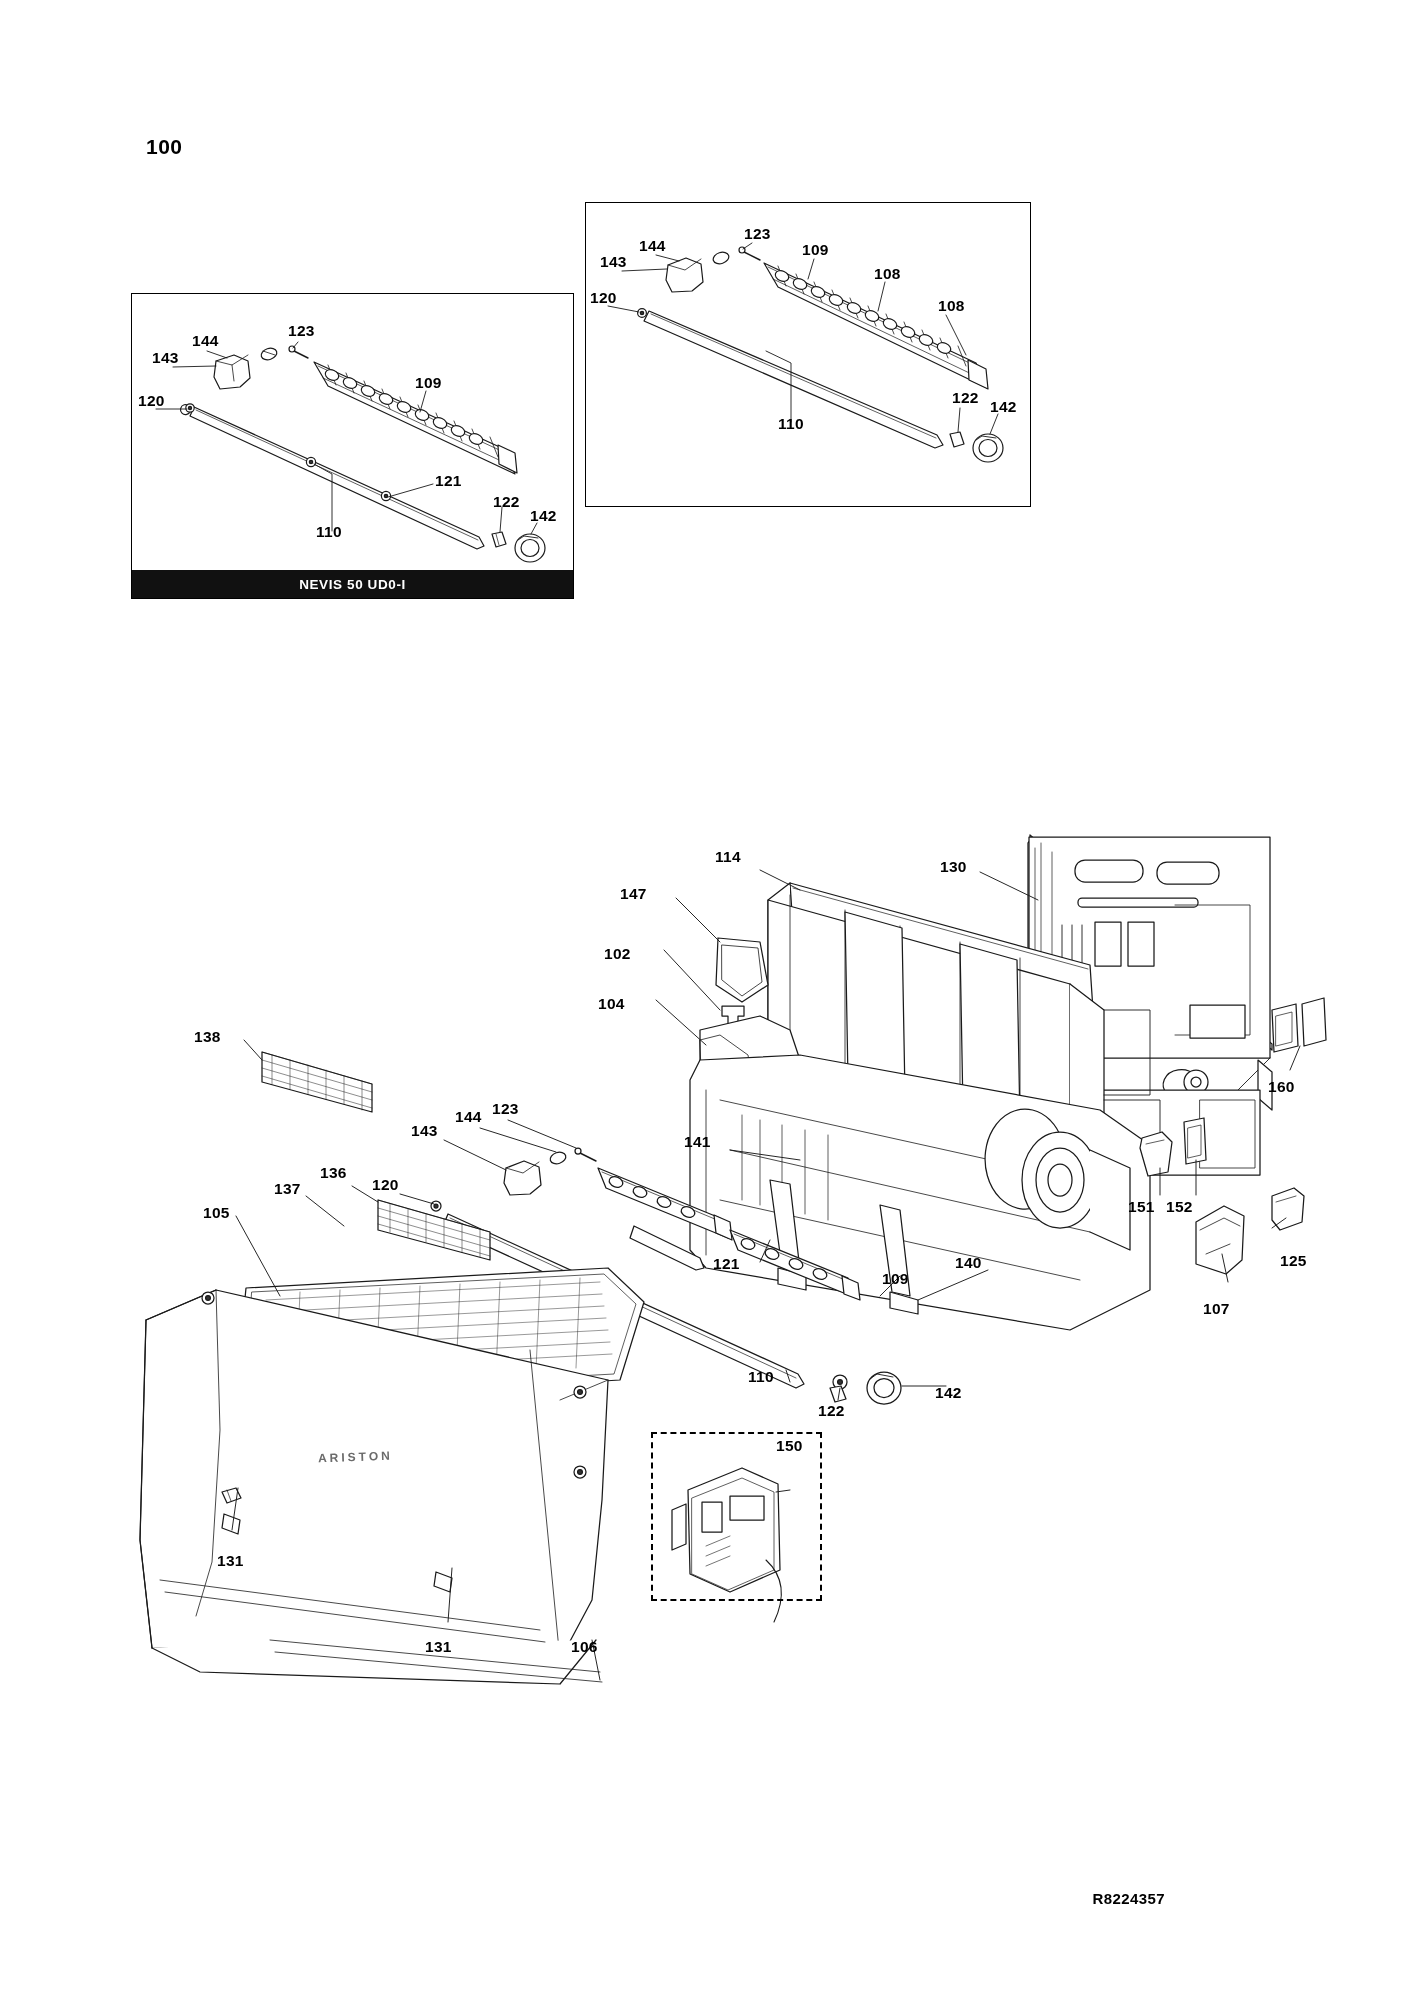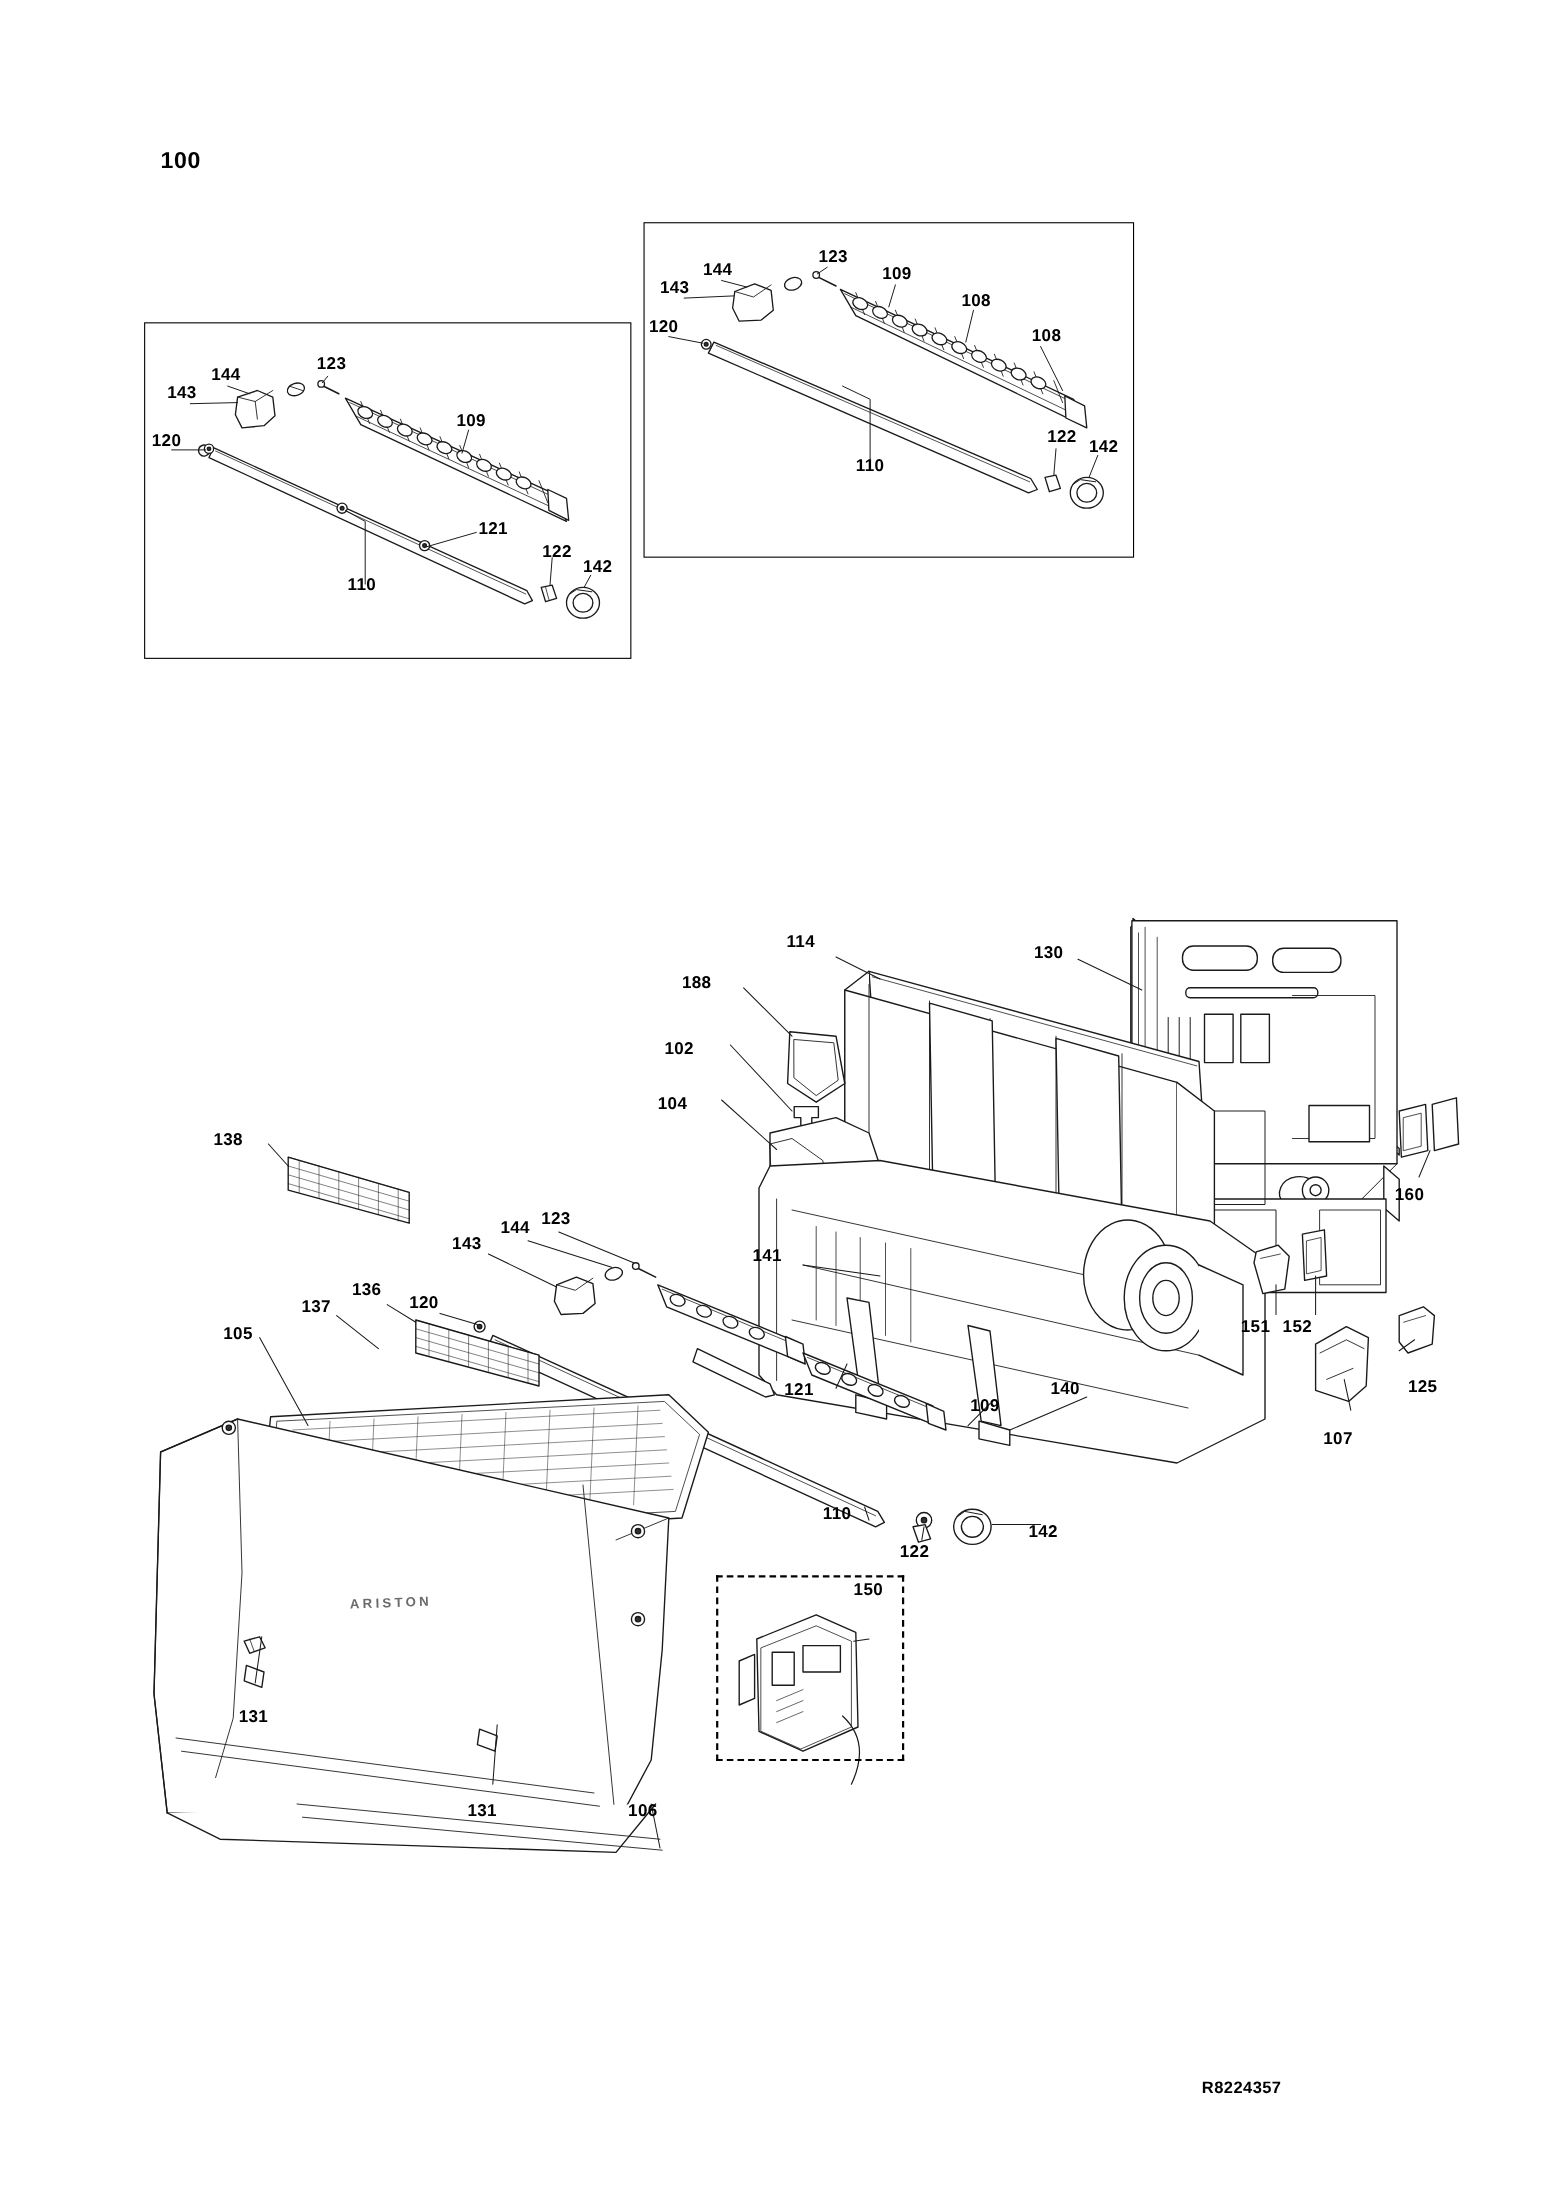--- a/index.html
+++ b/index.html
@@ -165,20 +165,21 @@
           <path d="M166 48 L161 54"></path>
           <path d="M294 97 L288 118"></path>
           <path d="M24 115 L55 115"></path>
           <path d="M301 190 L256 203"></path>
           <path d="M200 237 L200 180 L182 170"></path>
           <path d="M370 213 L368 238"></path>
           <path d="M405 229 L399 240"></path>
         </g>
       </g>
     </svg>
+    <div class="variant-caption">NEVIS 50 UD0-I</div>
     <div class="lbl" style="left:20px; top:55px;">143</div>
     <div class="lbl" style="left:60px; top:38px;">144</div>
     <div class="lbl" style="left:156px; top:28px;">123</div>
     <div class="lbl" style="left:283px; top:80px;">109</div>
     <div class="lbl" style="left:6px; top:98px;">120</div>
     <div class="lbl" style="left:303px; top:178px;">121</div>
     <div class="lbl" style="left:184px; top:229px;">110</div>
     <div class="lbl" style="left:361px; top:199px;">122</div>
     <div class="lbl" style="left:398px; top:213px;">142</div>
   </div>
@@ -469,21 +470,21 @@
       </g>
     </g>
   </svg>
 
   <div class="dashed-box" style="left:651px; top:1432px; width:171px; height:169px; background:transparent;"></div>
 
   <div class="brand-text" style="left:318px; top:1450px;">ARISTON</div>
 
   <div class="lbl" style="left:715px; top:848px;">114</div>
   <div class="lbl" style="left:940px; top:858px;">130</div>
-  <div class="lbl" style="left:620px; top:885px;">188</div>
+  <div class="lbl" style="left:620px; top:885px;">147</div>
   <div class="lbl" style="left:604px; top:945px;">102</div>
   <div class="lbl" style="left:598px; top:995px;">104</div>
   <div class="lbl" style="left:1268px; top:1078px;">160</div>
   <div class="lbl" style="left:194px; top:1028px;">138</div>
   <div class="lbl" style="left:411px; top:1122px;">143</div>
   <div class="lbl" style="left:455px; top:1108px;">144</div>
   <div class="lbl" style="left:492px; top:1100px;">123</div>
   <div class="lbl" style="left:684px; top:1133px;">141</div>
   <div class="lbl" style="left:1128px; top:1198px;">151</div>
   <div class="lbl" style="left:1166px; top:1198px;">152</div>

